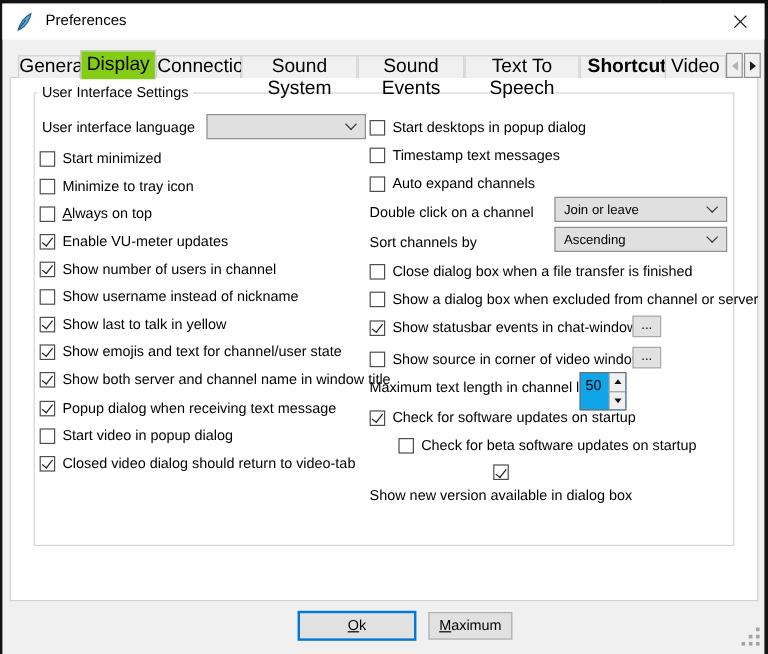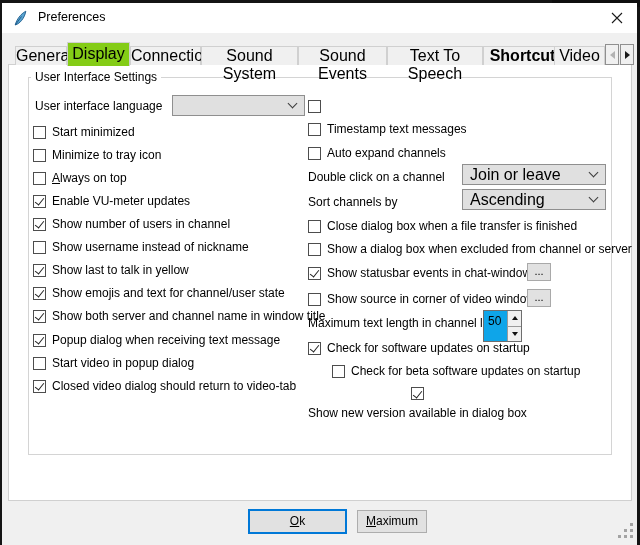--- a/index.html
+++ b/index.html
@@ -31,21 +31,21 @@
   .row { position:absolute; display:flex; align-items:center; gap:6px; height:16px; z-index:3; }
   .lbl { white-space:nowrap; font-size:12px; }
   .mn { display:inline-block; }
   .mn::first-letter { text-decoration:underline; }
 
   .cb { width:13px; height:13px; border:1px solid #4d4d4d; background:#fff; position:relative; flex:0 0 13px; }
   .cb.checked::after { content:''; position:absolute; left:3px; top:0.5px; width:4px; height:8px;
       border-right:1.7px solid #1f1f1f; border-bottom:1.7px solid #1f1f1f; transform:rotate(38deg); }
 
   .combo { position:absolute; height:21px; background:#e0e0e0; border:1px solid #8f8f8f; display:flex; align-items:center; justify-content:space-between; padding:0 8px 0 7px; z-index:3; }
-  .combo .val { font-size:16px; white-space:nowrap; }
+  .combo .val { font-size:11px; white-space:nowrap; }
   .chev { width:7px; height:7px; border-left:1.2px solid #3c3c3c; border-bottom:1.2px solid #3c3c3c; transform:rotate(-45deg); margin-top:-4px; flex:0 0 auto; }
 
   .more-btn { position:absolute; width:24px; height:18px; background:#e1e1e1; border:1px solid #a9a9a9; font-size:11px; text-align:center; line-height:14px; z-index:3; }
 
   .spin { position:absolute; left:483px; top:310px; width:39px; height:32px; background:#0ea5e9; border:1px solid #6e6e6e; display:flex; z-index:3; }
   .spin-val { flex:1; padding:3px 0 0 4px; font-size:12px; }
   .spin-btns { width:14px; border-left:1px solid #9a9a9a; display:flex; flex-direction:column; }
   .spin-up, .spin-down { flex:1; background:#f0f0f0; display:flex; align-items:center; justify-content:center; }
   .spin-up { border-bottom:1px solid #9a9a9a; }
   .tri-up { width:0; height:0; border-left:3px solid transparent; border-right:3px solid transparent; border-bottom:4px solid #111; }
@@ -149,20 +149,21 @@
     <span class="cb"></span>
     <span class="lbl">Start video in popup dialog</span>
   </div>
   <div class="row" style="left:33px;top:378px;">
     <span class="cb checked"></span>
     <span class="lbl">Closed video dialog should return to video-tab</span>
   </div>
 
   <div class="row" style="left:308px;top:98px;">
     <span class="cb"></span>
+    <span class="lbl">Start desktops in popup dialog</span>
   </div>
   <div class="row" style="left:308px;top:121px;">
     <span class="cb"></span>
     <span class="lbl">Timestamp text messages</span>
   </div>
   <div class="row" style="left:308px;top:145px;">
     <span class="cb"></span>
     <span class="lbl">Auto expand channels</span>
   </div>
 

